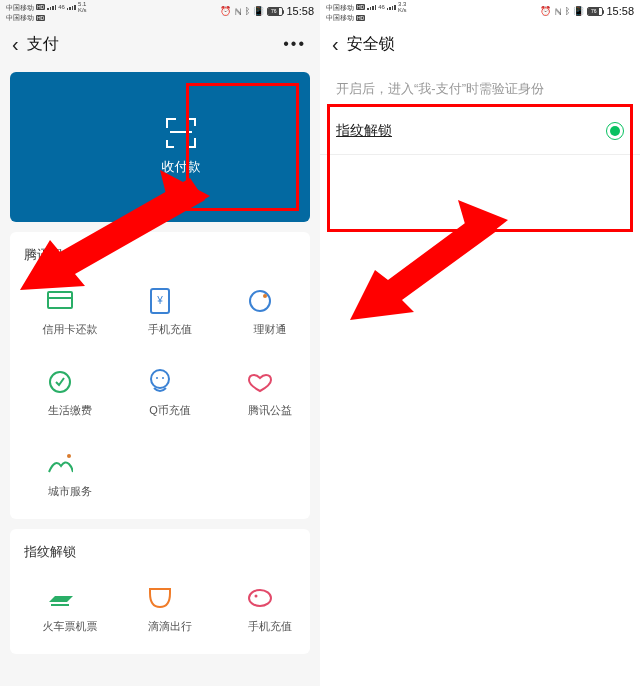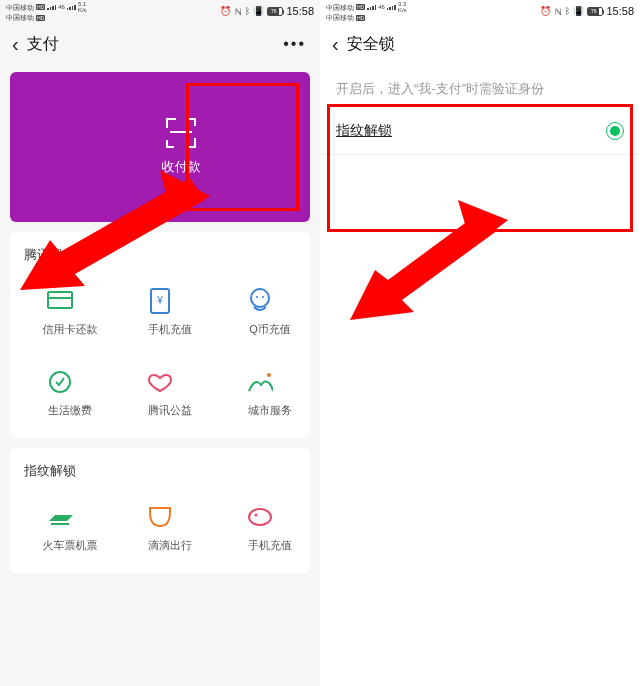--- a/index.html
+++ b/index.html
@@ -26,21 +26,21 @@
   .batt-fill { height:100%; width:76%; background:#444; border-radius:1px 0 0 1px; display:flex; align-items:center; justify-content:center; color:#fff; font-size:5px; }
   .clock { font-size:11px; font-weight:500; color:#111; }
 
   
   .nav { height:44px; display:flex; align-items:center; padding:0 12px; position:relative; }
   .nav .back { font-size:20px; color:#222; }
   .nav .title { font-size:16px; color:#111; margin-left:8px; font-weight:500; }
   .nav .more { position:absolute; right:14px; font-size:16px; color:#222; letter-spacing:2px; }
 
   
-  .green-panel { margin:6px 10px 10px; background:#a21caf; border-radius:6px; height:150px; display:flex;padding-left:42px; }
+  .green-panel { margin:6px 10px 10px; background:#0369a1; border-radius:6px; height:150px; display:flex;padding-left:42px; }
   .gcell { flex:1; display:flex; flex-direction:column; align-items:center; justify-content:center; color:#fff; gap:10px; position:relative; }
   .gcell .glabel { font-size:13px; }
   .gsub { font-size:7px; letter-spacing:2px; opacity:.9; margin-top:-6px; }
   .scan-icon { width:30px; height:30px; position:relative; }
   .scan-icon::before, .scan-icon::after { content:""; position:absolute; width:8px; height:8px; border:2px solid #fff; }
   .scan-icon::before { top:0; left:0; border-right:none; border-bottom:none; }
   .scan-icon::after { bottom:0; right:0; border-left:none; border-top:none; }
   .scan-icon .c2, .scan-icon .c3 { position:absolute; width:8px; height:8px; border:2px solid #fff; }
   .scan-icon .c2 { top:0; right:0; border-left:none; border-bottom:none; }
   .scan-icon .c3 { bottom:0; left:0; border-right:none; border-top:none; }
@@ -159,37 +159,46 @@
         <span class="sicon">
               <svg width="20" height="26">
                 <rect x="1" y="1" width="18" height="24" rx="2" class="ico-blue"></rect>
                 <text x="10" y="16" text-anchor="middle" font-size="10" fill="#3b82d4">¥</text>
               </svg>
             </span>
         <span class="slabel">手机充值</span>
       </div>
       <div class="svc">
         <span class="sicon">
+              <svg width="24" height="24">
+                <circle cx="12" cy="12" r="10" class="ico-blue"></circle>
+                <circle cx="17" cy="7" r="2" fill="#d97b2e"></circle>
+              </svg>
+            </span>
+        <span class="slabel">理财通</span>
+      </div>
+      <div class="svc">
+        <span class="sicon">
+              <svg width="24" height="24">
+                <circle cx="12" cy="12" r="10" class="ico-green"></circle>
+                <path d="M8 12 l3 3 l5 -7" class="ico-green"></path>
+              </svg>
+            </span>
+        <span class="slabel">生活缴费</span>
+      </div>
+      <div class="svc">
+        <span class="sicon">
               <svg width="24" height="26">
                 <ellipse cx="12" cy="10" rx="9" ry="9" class="ico-blue"></ellipse>
                 <path d="M6 19 q6 6 12 0" class="ico-blue"></path>
                 <circle cx="9" cy="9" r="1" fill="#3b82d4"></circle>
                 <circle cx="15" cy="9" r="1" fill="#3b82d4"></circle>
               </svg>
             </span>
         <span class="slabel">Q币充值</span>
-      </div>
-      <div class="svc">
-        <span class="sicon">
-              <svg width="24" height="24">
-                <circle cx="12" cy="12" r="10" class="ico-green"></circle>
-                <path d="M8 12 l3 3 l5 -7" class="ico-green"></path>
-              </svg>
-            </span>
-        <span class="slabel">生活缴费</span>
       </div>
       <div class="svc">
         <span class="sicon">
               <svg width="26" height="22">
                 <path d="M7 4 q-5 0 -5 5 q0 5 11 11 q11 -6 11 -11 q0 -5 -5 -5 q-3 0 -6 3 q-3 -3 -6 -3" fill="none" stroke="#e24a6a" stroke-width="2"></path>
               </svg>
             </span>
         <span class="slabel">腾讯公益</span>
       </div>
       <div class="svc">

